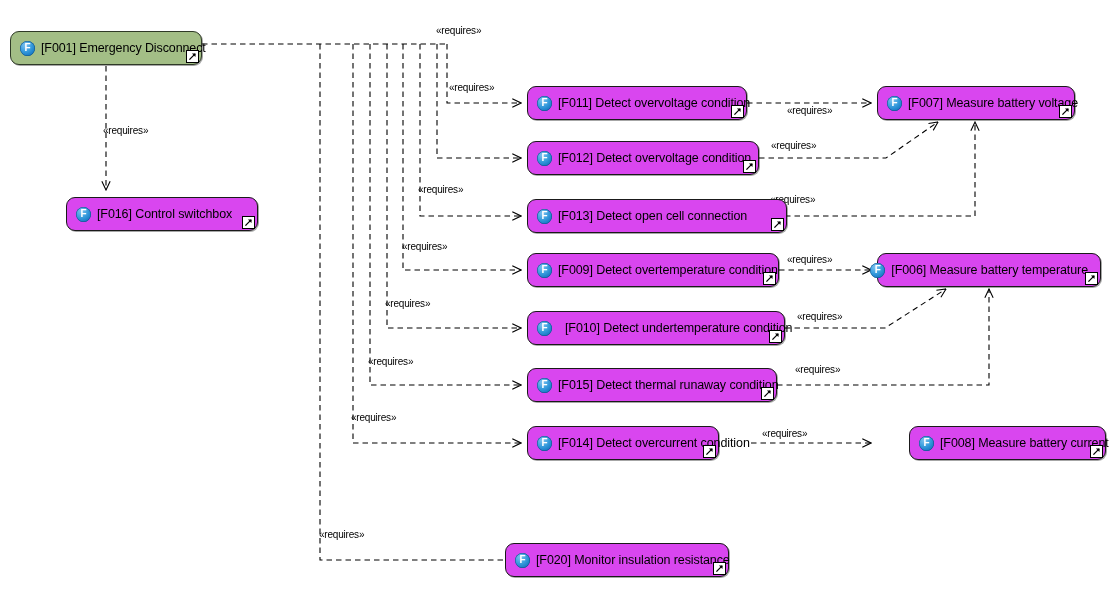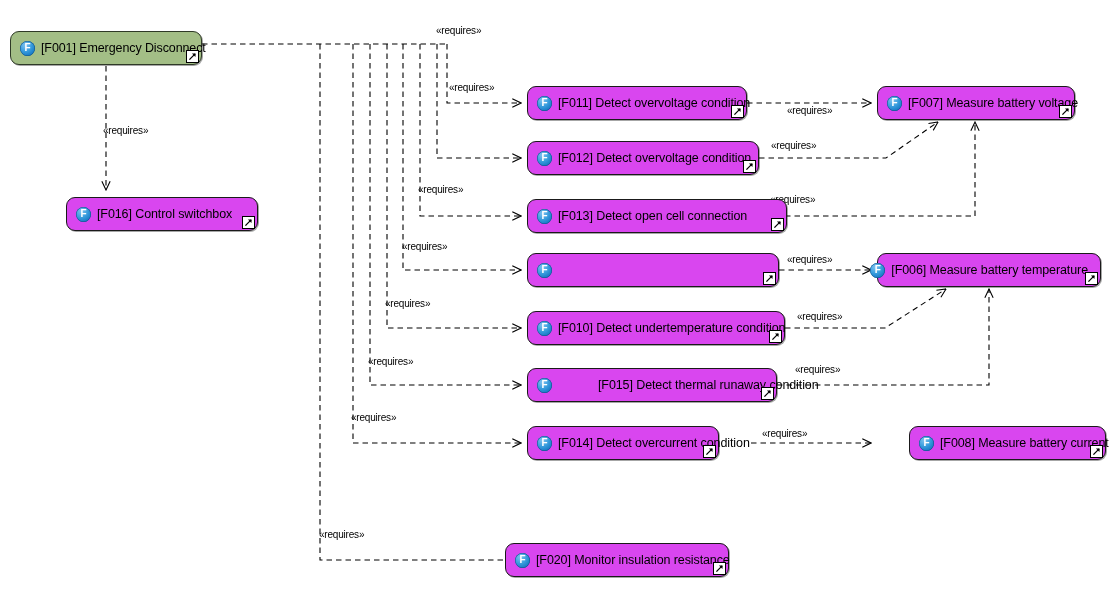--- a/index.html
+++ b/index.html
@@ -187,38 +187,39 @@
         <span class="label">[F013] Detect open cell connection</span>
         <span class="corner">
           <svg width="11" height="11" viewBox="0 0 11 11">
             <path d="M2.4 8.6 L8.1 2.9" stroke="#000" stroke-width="1.3" fill="none"></path>
             <path d="M4.9 2.5 L8.6 2.4 L8.5 6.1 Z" fill="#000"></path>
           </svg>
         </span>
       </div>
       <div class="node" style="left: 527px; top: 253px; width: 252px;">
         <span class="ficon"></span>
-        <span class="corner">
-          <svg width="11" height="11" viewBox="0 0 11 11">
-            <path d="M2.4 8.6 L8.1 2.9" stroke="#000" stroke-width="1.3" fill="none"></path>
-            <path d="M4.9 2.5 L8.6 2.4 L8.5 6.1 Z" fill="#000"></path>
-          </svg>
-        </span>
-      </div>
-      <div class="node" style="left: 527px; top: 311px; width: 258px;">
+        <span class="label">[F009] Detect overtemperature condition</span>
+        <span class="corner">
+          <svg width="11" height="11" viewBox="0 0 11 11">
+            <path d="M2.4 8.6 L8.1 2.9" stroke="#000" stroke-width="1.3" fill="none"></path>
+            <path d="M4.9 2.5 L8.6 2.4 L8.5 6.1 Z" fill="#000"></path>
+          </svg>
+        </span>
+      </div>
+      <div class="node" style="left: 527px; top: 311px; width: 258px; gap: 7px;">
         <span class="ficon"></span>
         <span class="label">[F010] Detect undertemperature condition</span>
         <span class="corner">
           <svg width="11" height="11" viewBox="0 0 11 11">
             <path d="M2.4 8.6 L8.1 2.9" stroke="#000" stroke-width="1.3" fill="none"></path>
             <path d="M4.9 2.5 L8.6 2.4 L8.5 6.1 Z" fill="#000"></path>
           </svg>
         </span>
       </div>
-      <div class="node" style="left: 527px; top: 368px; width: 250px; gap: 40px;">
+      <div class="node" style="left: 527px; top: 368px; width: 250px;">
         <span class="ficon"></span>
         <span class="label">[F015] Detect thermal runaway condition</span>
         <span class="corner">
           <svg width="11" height="11" viewBox="0 0 11 11">
             <path d="M2.4 8.6 L8.1 2.9" stroke="#000" stroke-width="1.3" fill="none"></path>
             <path d="M4.9 2.5 L8.6 2.4 L8.5 6.1 Z" fill="#000"></path>
           </svg>
         </span>
       </div>
       <div class="node" style="left: 527px; top: 426px; width: 192px; text-align: center;">

